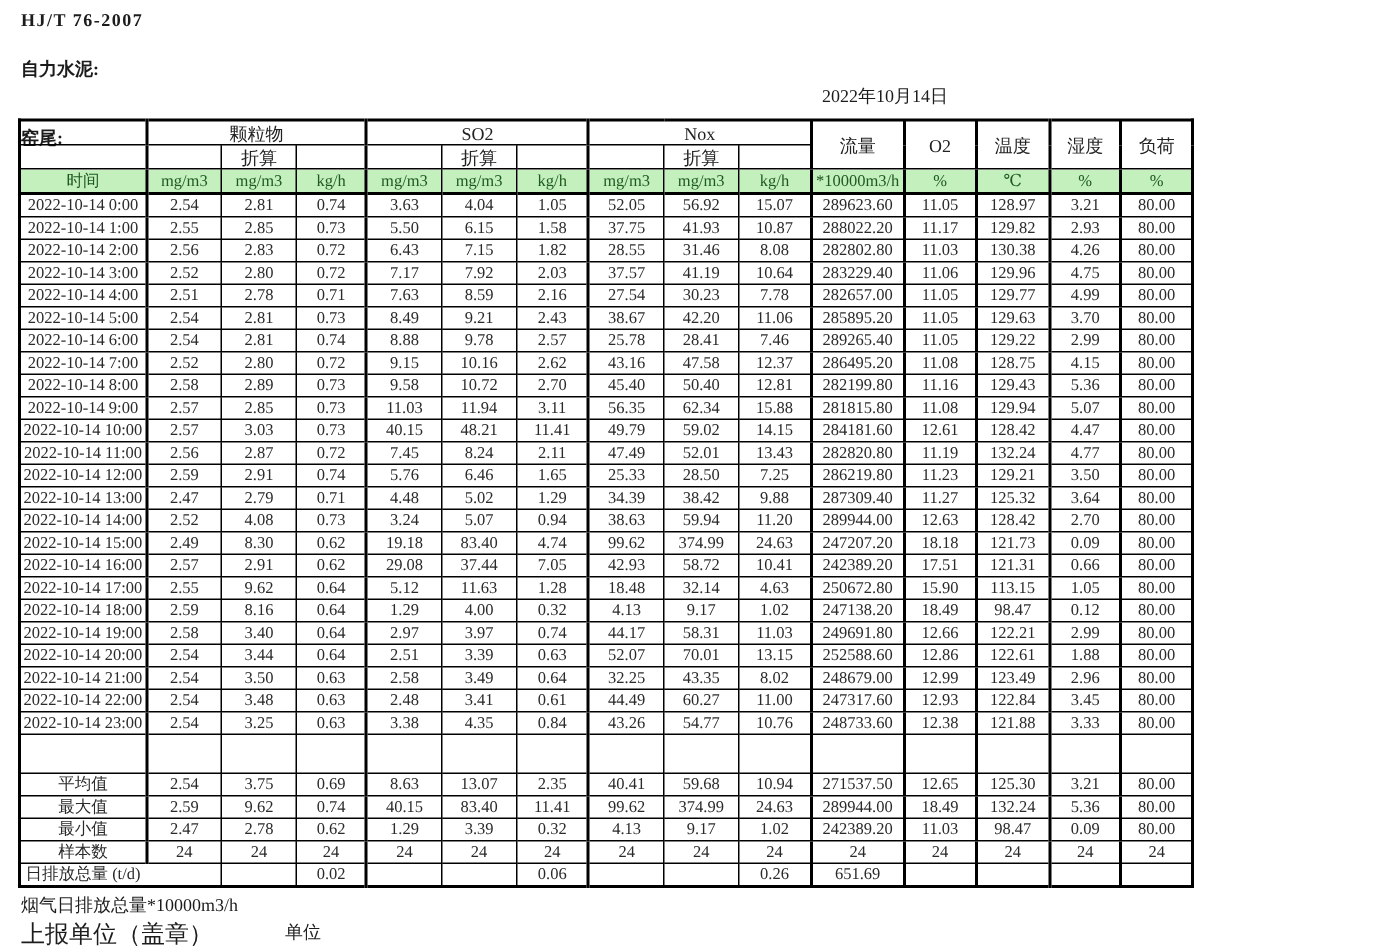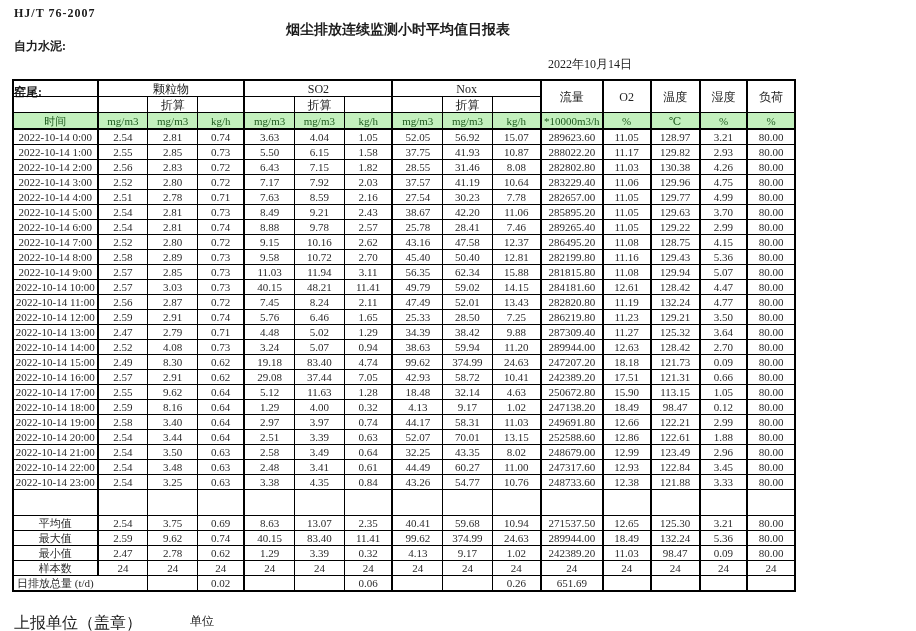--- a/index.html
+++ b/index.html
@@ -21,21 +21,20 @@
   td.total-label{text-align:left;padding-left:3px;}
   .footer-line1{position:absolute;top:595px;left:14px;font-size:12px;}
   .footer-line2{position:absolute;top:613px;left:14px;font-size:16px;}
   .footer-unit{position:absolute;top:613px;left:190px;font-size:12px;}
 </style>
 </head>
 <body>
 
 <div class="page">
   <div class="doc-code">HJ/T 76-2007</div>
-  <div class="title">烟尘排放连续监测小时平均值日报表</div>
   <div class="company">自力水泥:</div>
   <div class="location">窑尾:</div>
   <div class="date">2022年10月14日</div>
 
   <table class="report">
     <colgroup>
         <col style="width: 86px;">
         <col style="width: 57px;">
         <col style="width: 57px;">
         <col style="width: 57px;">
@@ -597,15 +596,16 @@
           <td class="">0.26</td>
           <td class=" tL">651.69</td>
           <td class=" tL"></td>
           <td class=" tL"></td>
           <td class=" tL"></td>
           <td class=" tL"></td>
         </tr>
       </tbody>
   </table>
 
+  <div class="footer-line1">烟气日排放总量*10000m3/h</div>
   <div class="footer-line2">上报单位（盖章）</div>
   <div class="footer-unit">单位</div>
 </div>
 
 </body></html>

